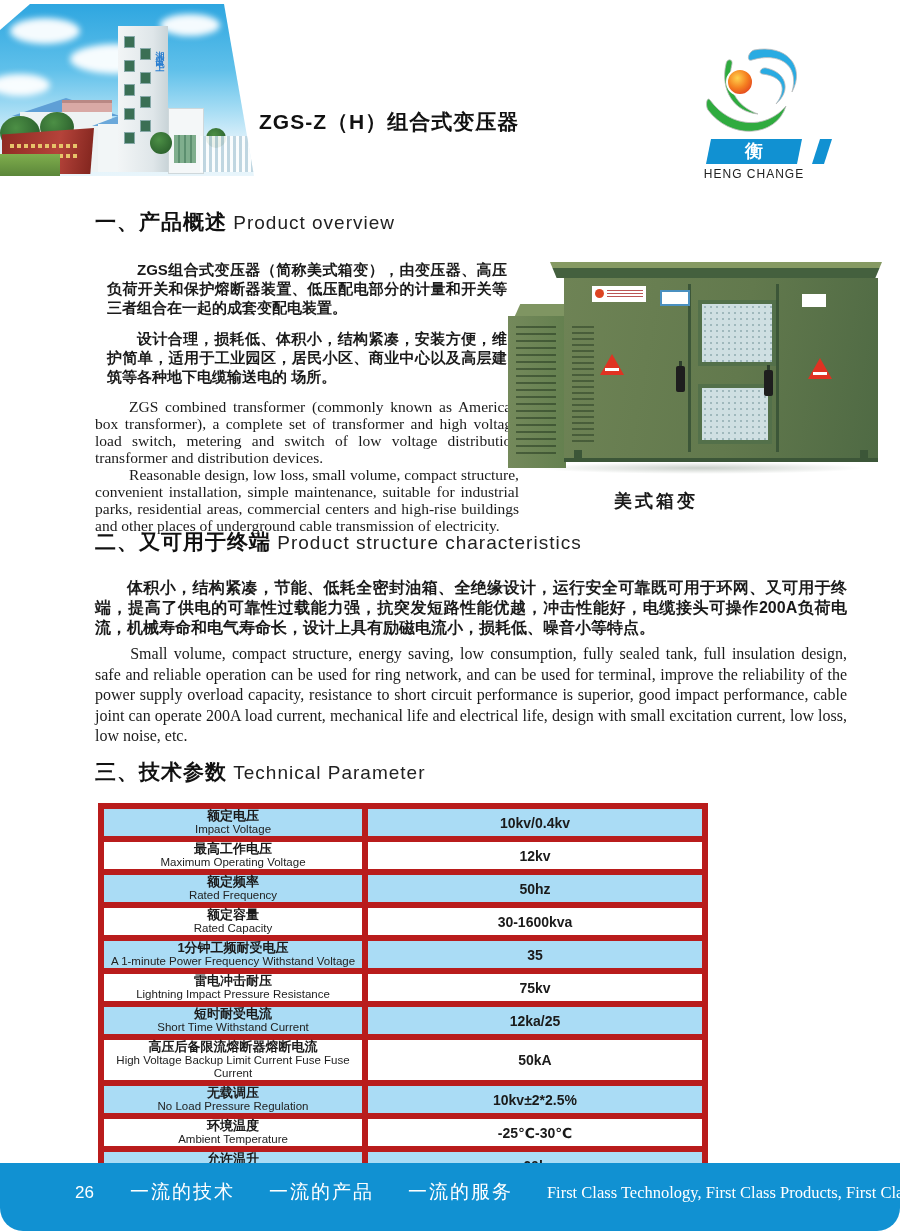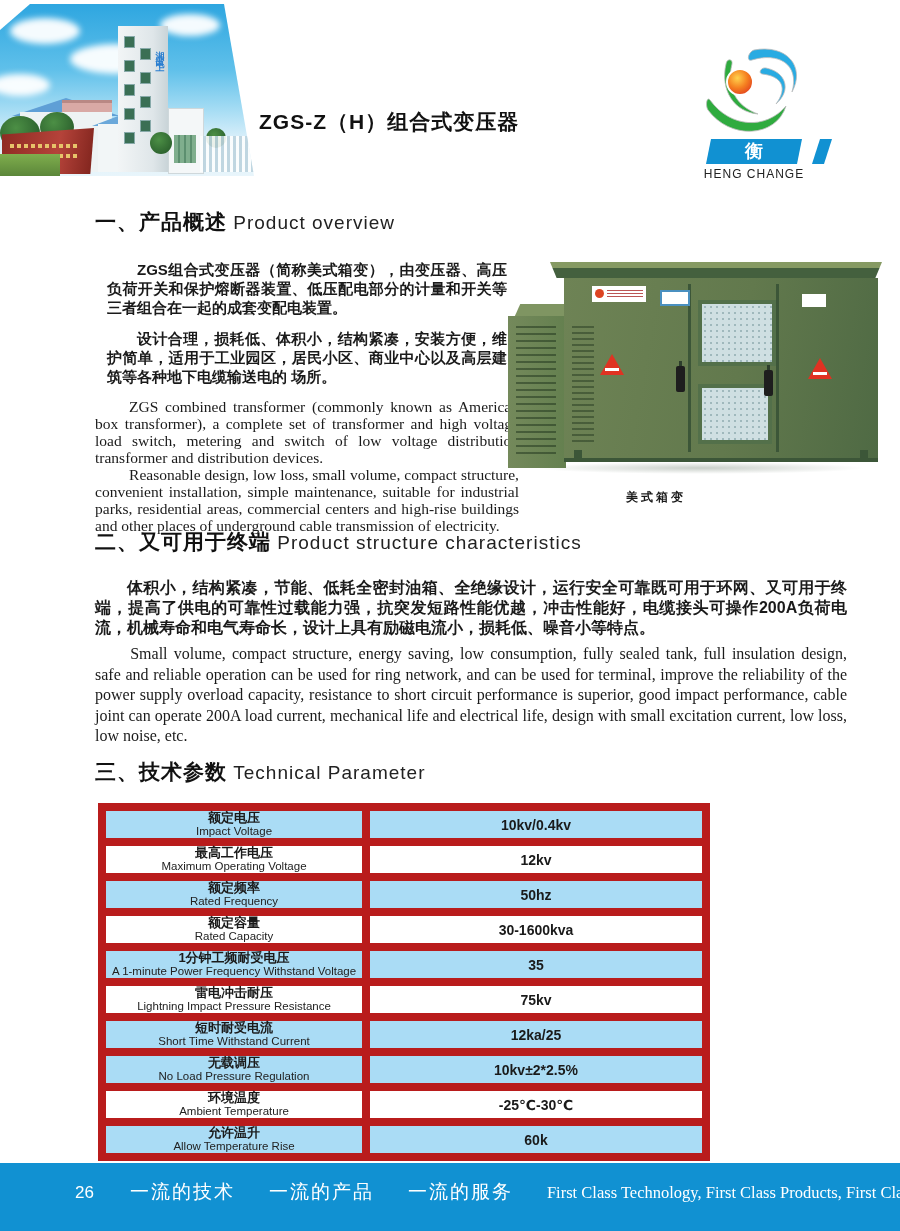--- a/index.html
+++ b/index.html
@@ -1,17 +1,17 @@
 <!DOCTYPE html>
 <html><head>
 <meta charset="utf-8">
 <style>
   html,body{margin:0;padding:0;background:#ffffff;}
   body{font-family:"Liberation Sans","DejaVu Sans",sans-serif;color:#1a1a1a;}
-  #page{position:relative;width:900px;height:1231px;background:#fff;overflow:hidden;}
+  #page{position:relative;width:900px;height:1231px;background:#fff;overflow:hidden;border-radius:23px;}
 
   
   .photo{position:absolute;left:0;top:4px;width:254px;height:172px;
     clip-path:polygon(30px 0,224px 0,254px 100%,0 100%,0 26px);
     background:linear-gradient(180deg,#2ea6e0 0%,#5fc0ea 38%,#a7ddf4 62%,#d9effa 78%,#e8f5fb 100%);}
   .cloud{position:absolute;background:#fff;border-radius:50%;filter:blur(3px);opacity:.95;}
   .ph-tower{position:absolute;left:118px;top:22px;width:50px;height:146px;background:linear-gradient(90deg,#f2f5f6,#dfe6e9 70%,#c9d4d8);}
   .ph-tower .win{position:absolute;width:9px;height:10px;background:#3a6f55;border:1px solid #8aa;}
   .ph-tower-label{position:absolute;right:3px;top:18px;writing-mode:vertical-rl;font-size:9px;line-height:10px;color:#2b7fd0;letter-spacing:4px;font-weight:bold;}
   .ph-bldg-pink{position:absolute;left:62px;top:96px;width:50px;height:44px;background:#d9a9a5;border-top:3px solid #b98884;}
@@ -44,21 +44,21 @@
   
   .sec-head{position:absolute;left:95px;white-space:nowrap;}
   .sec-head .cn{font-size:21px;font-weight:bold;letter-spacing:1px;color:#111;}
   .sec-head .en{font-size:19px;color:#222;letter-spacing:1px;}
 
   
   .s1-text{position:absolute;left:95px;top:248px;width:424px;}
   .p-cn{font-size:15px;font-weight:600;line-height:19px;text-align:justify;text-indent:2em;margin:12px;}
   .p-en{font-family:"Liberation Serif","DejaVu Serif",serif;font-size:15.5px;line-height:17px;text-align:justify;text-indent:2.2em;margin:0;}
   .prod-img{position:absolute;left:506px;top:238px;width:380px;height:250px;}
-  .img-caption{position:absolute;left:506px;top:489px;width:300px;text-align:center;font-size:12px;font-weight:bold;letter-spacing:3px;}
+  .img-caption{position:absolute;left:506px;top:489px;width:300px;text-align:center;font-size:18px;font-weight:bold;letter-spacing:3px;}
 
   
   .gb{position:absolute;}
   .gb-shadow{left:30px;top:224px;width:330px;height:12px;background:radial-gradient(ellipse,#c9cfc9,transparent 70%);}
   .gb-side{left:2px;top:78px;width:58px;height:152px;background:linear-gradient(90deg,#74895b,#64804f);}
   .gb-side-top{left:8px;top:66px;width:52px;height:14px;background:#7f9562;clip-path:polygon(12% 0,100% 0,100% 100%,0 100%);}
   .gb-side .vents{position:absolute;left:8px;top:10px;width:40px;height:130px;background:
      repeating-linear-gradient(180deg,rgba(20,40,20,.45) 0 2px,transparent 2px 7px);}
   .gb-roof{left:44px;top:24px;width:332px;height:16px;background:linear-gradient(180deg,#869a63 0 35%,#44603e 35%);clip-path:polygon(0 0,100% 0,98% 100%,2% 100%);}
   .gb-body{left:58px;top:40px;width:314px;height:180px;background:linear-gradient(100deg,#6e8355 0%,#62794d 55%,#4f6a44 100%);border-bottom:4px solid #3c5638;}
@@ -76,21 +76,21 @@
      background:repeating-linear-gradient(180deg,#b55 0 1px,transparent 1px 3px);}
   .gb-label.blue{border:2px solid #4a90c0;}
   .gb-feet{position:absolute;background:#3c5638;}
 
   
   .s2-cn{position:absolute;left:95px;top:562px;width:752px;font-size:16px;font-weight:700;line-height:20px;text-align:justify;text-indent:2em;}
   .s2-en{position:absolute;left:95px;top:628px;width:752px;font-family:"Liberation Serif","DejaVu Serif",serif;font-size:16px;line-height:20.5px;text-align:justify;text-indent:2.2em;}
 
   
   table.params{position:absolute;left:98px;top:803px;width:604px;border-collapse:collapse;table-layout:fixed;}
-  table.params td{border:8px solid #b91c1c;padding:0;height:26px;text-align:center;vertical-align:middle;}
+  table.params td{border:6px solid #b91c1c;padding:0;height:26px;text-align:center;vertical-align:middle;}
   table.params tr.alt td{background:#aadcf5;}
   td.lbl .cn{display:block;font-size:13px;font-weight:600;line-height:14px;}
   td.lbl .en{display:block;font-size:11.5px;line-height:13px;color:#222;}
   td.val{font-size:14px;font-weight:600;}
   col.c1{width:264px;} col.c2{width:340px;}
 
   
   .footer{position:absolute;left:0;top:1163px;width:900px;height:68px;background:#1191d2;}
   .footer-inner{position:absolute;left:75px;top:16px;display:flex;align-items:baseline;color:#fff;white-space:nowrap;}
   .footer .pg{font-size:17px;margin-right:36px;}
@@ -257,20 +257,27 @@
           </td>
           <td class="val">75kv</td>
         </tr>
         <tr class="alt">
           <td class="lbl">
             <span class="cn">短时耐受电流</span>
             <span class="en">Short Time Withstand Current</span>
           </td>
           <td class="val">12ka/25</td>
         </tr>
+        <tr>
+          <td class="lbl">
+            <span class="cn">高压后备限流熔断器熔断电流</span>
+            <span class="en">High Voltage Backup Limit Current Fuse Fuse Current</span>
+          </td>
+          <td class="val">50kA</td>
+        </tr>
         <tr class="alt">
           <td class="lbl">
             <span class="cn">无载调压</span>
             <span class="en">No Load Pressure Regulation</span>
           </td>
           <td class="val">10kv±2*2.5%</td>
         </tr>
         <tr>
           <td class="lbl">
             <span class="cn">环境温度</span>

